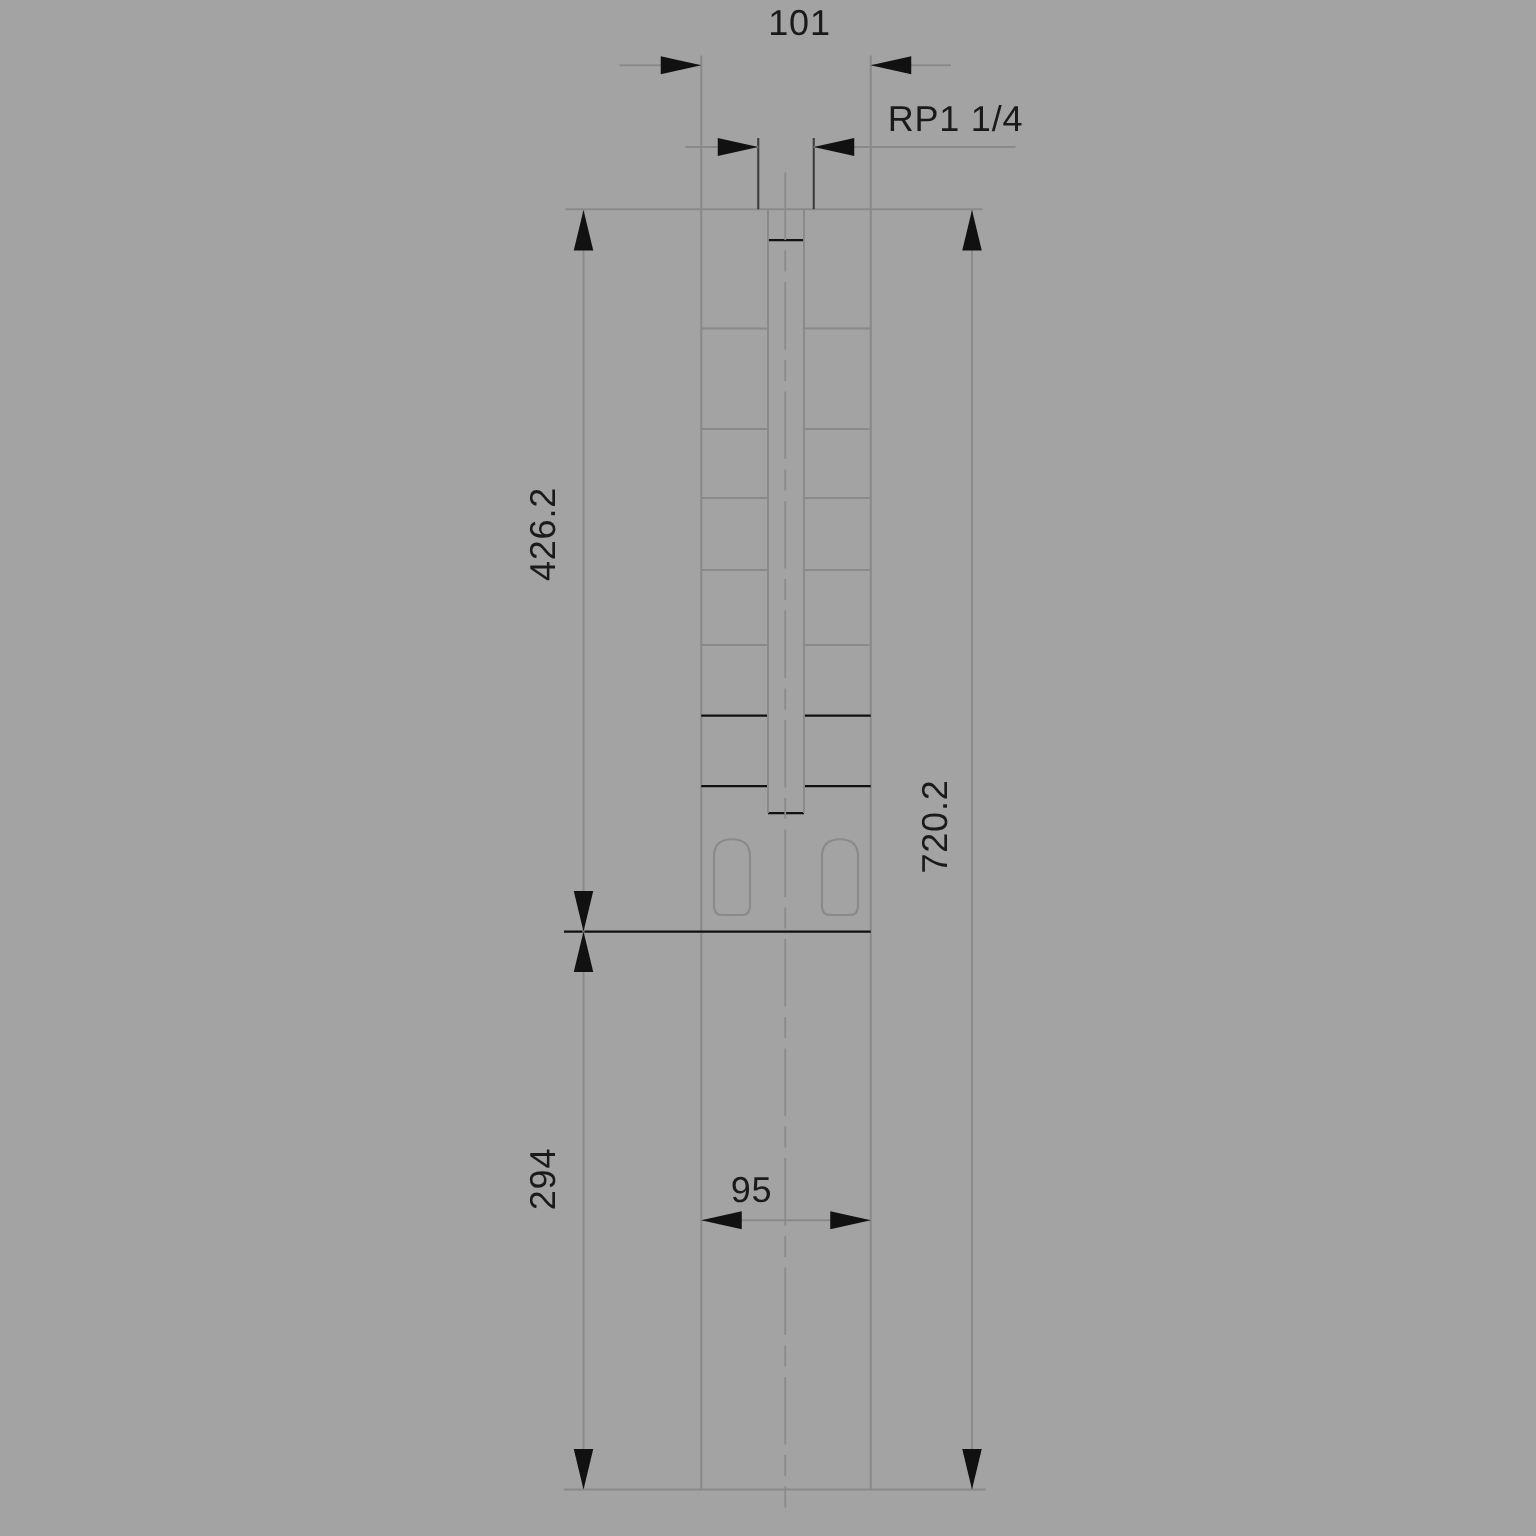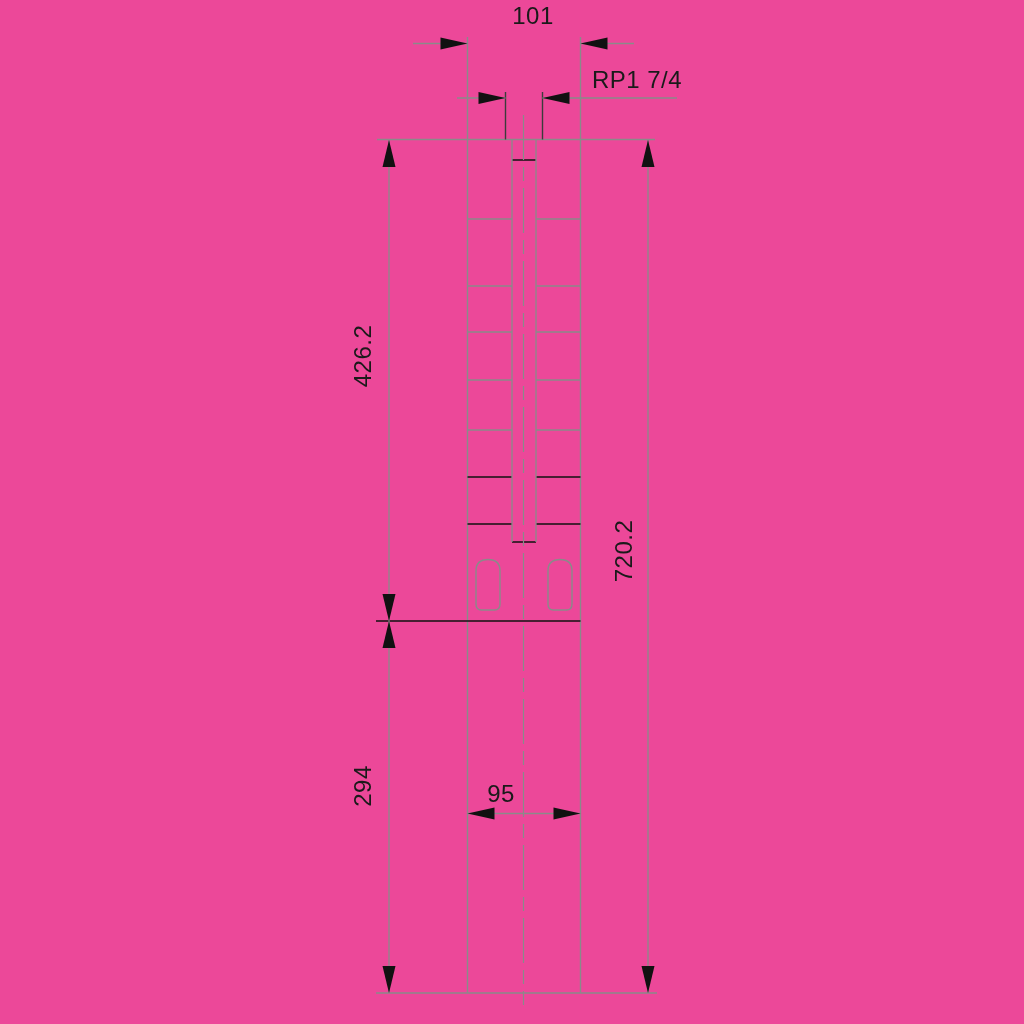--- a/index.html
+++ b/index.html
@@ -4,21 +4,21 @@
 <style>
   html, body {
     margin: 0;
     padding: 0;
     background: #ffffff;
   }
   .stage {
     position: relative;
     width: 1024px;
     height: 1024px;
-    background: #ec4899;
+    background: #a3a3a3;
     overflow: hidden;
     font-family: "Liberation Sans", sans-serif;
   }
   .stage svg {
     position: absolute;
     left: 0;
     top: 0;
   }
   .lbl {
     position: absolute;
@@ -114,21 +114,21 @@
       <polygon points="389,621 382.5,648 395.5,648"></polygon>
       <polygon points="389,993 382.5,966 395.5,966"></polygon>
 
       <polygon points="648,140 641.5,167 654.5,167"></polygon>
       <polygon points="648,993 641.5,966 654.5,966"></polygon>
     </g>
   </svg>
 
   <div class="lbl" style="left:533px; top:16px;">101</div>
 
-  <div class="lbl" style="left:637px; top:80px;">RP1 7/4</div>
+  <div class="lbl" style="left:637px; top:80px;">RP1 1/4</div>
 
   <div class="lbl rot" style="left:363px; top:356px;">426.2</div>
 
   <div class="lbl rot" style="left:624px; top:551px;">720.2</div>
 
   <div class="lbl rot" style="left:363px; top:786px;">294</div>
 
   <div class="lbl" style="left:501px; top:794px;">95</div>
 
 </div>

